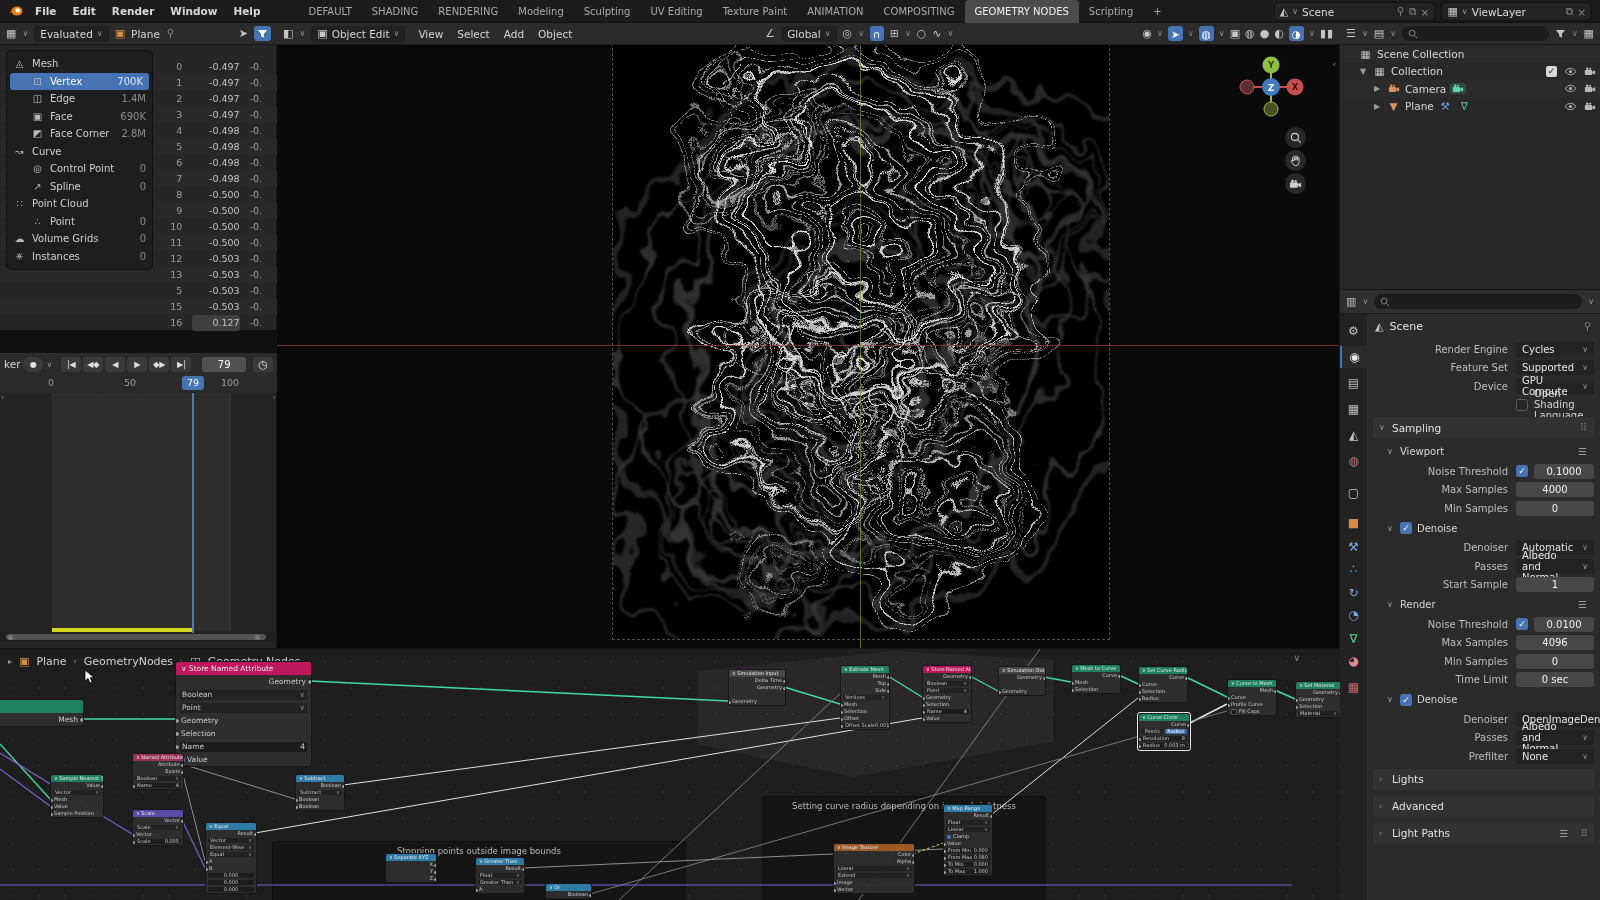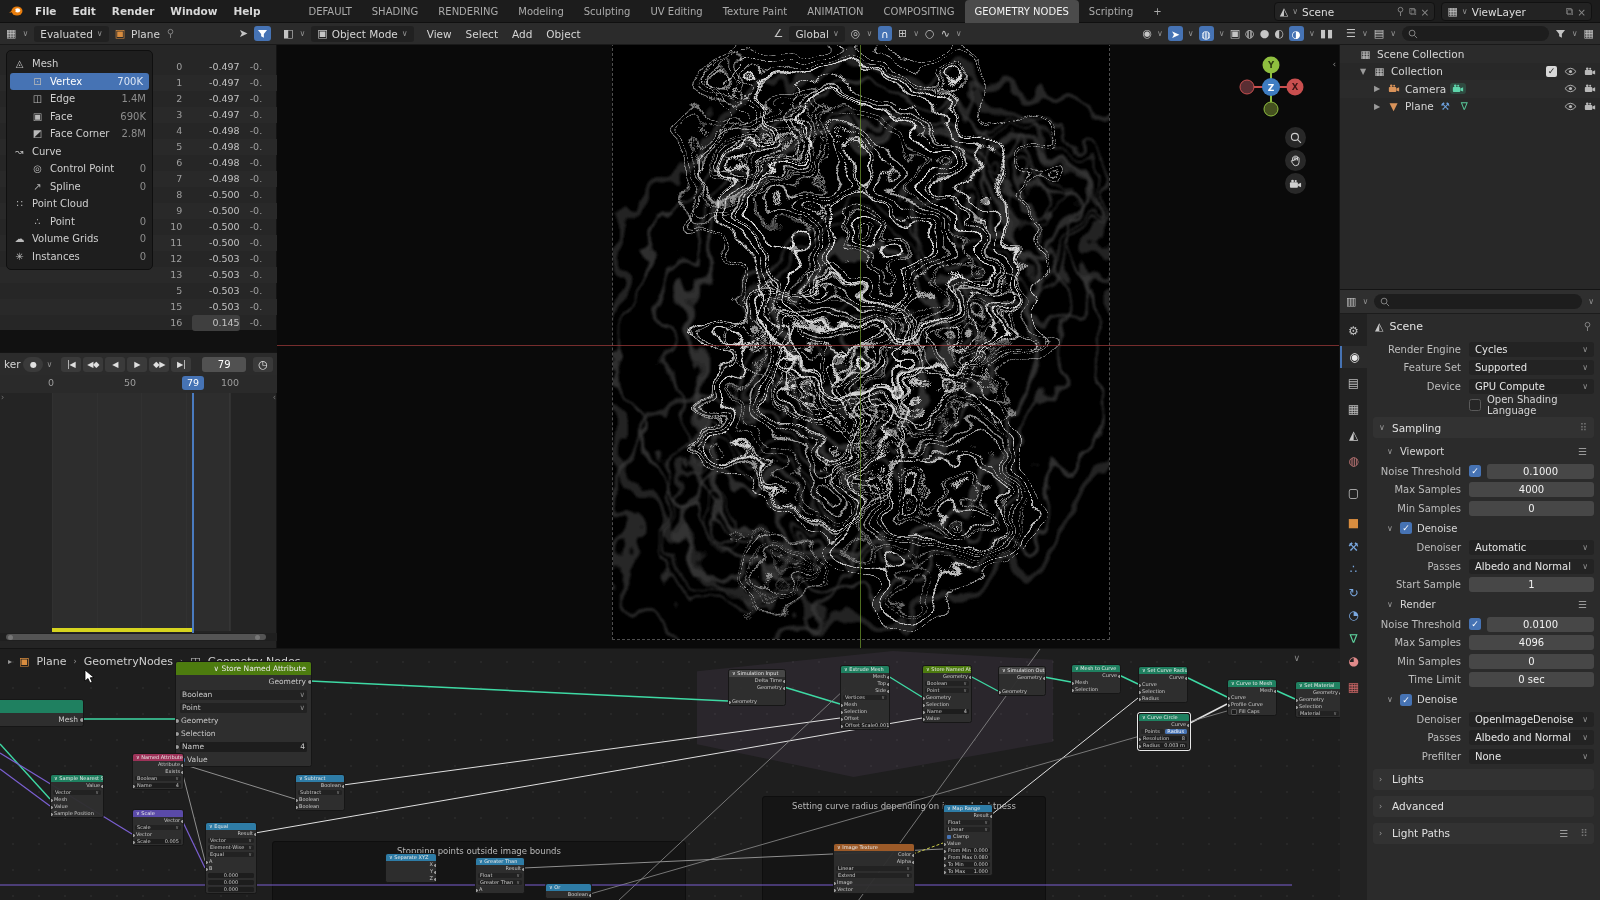--- a/index.html
+++ b/index.html
@@ -70,21 +70,21 @@
   .obadge{display:inline-flex;align-items:center;justify-content:center;background:#2f4a40;border-radius:3px;padding:1px 2px;}
   
   #props{position:absolute;left:1340px;top:290px;width:260px;height:610px;background:#2b2b2b;box-sizing:border-box;}
   #props-hdr{position:absolute;left:0;top:0;width:260px;height:24px;background:#2f2f2f;border-bottom:1px solid #1c1c1c;display:flex;align-items:center;gap:6px;padding:0 6px;box-sizing:border-box;}
   #ptab-col{position:absolute;left:0;top:24px;width:27px;height:586px;background:#222222;}
   .ptab{position:absolute;left:0;width:27px;height:22px;display:flex;align-items:center;justify-content:center;font-size:12px;}
   .ptab.active{background:#2b2b2b;border-left:2px solid #4673b4;box-sizing:border-box;}
   #pctx{position:absolute;left:27px;top:26px;width:233px;height:20px;display:flex;align-items:center;gap:6px;padding:0 8px;box-sizing:border-box;color:#e2e2e2;}
   #prop-body{position:absolute;left:27px;top:48px;width:233px;display:flex;flex-direction:column;padding:2px 6px;box-sizing:border-box;}
   .prow{display:flex;align-items:center;height:18.5px;font-size:10px;}
-  .prow .plab{width:88px;text-align:right;padding-right:8px;color:#bdbdbd;flex:none;}
+  .prow .plab{width:88px;text-align:right;padding-right:8px;color:#bdbdbd;flex:none;margin-left:47px;}
   .pdd{flex:1;height:15px;background:#232323;border-radius:3px;display:flex;align-items:center;padding:0 6px;color:#e6e6e6;gap:4px;}
   .pdd .caret{margin-left:auto;}
   .pnum{flex:1;height:15px;background:#474747;border-radius:3px;display:flex;align-items:center;justify-content:center;color:#f2f2f2;}
   .pcb{width:12px;height:12px;border-radius:2.5px;background:#4673b4;color:#fff;font-size:9px;display:inline-flex;align-items:center;justify-content:center;flex:none;}
   .pcb.off{background:#262626;border:1px solid #5a5a5a;box-sizing:border-box;color:transparent;}
   .psec{display:flex;align-items:center;height:21px;background:#323232;border-radius:3px;margin:3px 0;padding:0 6px;gap:5px;color:#e0e0e0;font-size:10.5px;}
   .psub{display:flex;align-items:center;height:19px;margin:1px 0;padding:0 6px 0 14px;gap:5px;color:#d6d6d6;font-size:10px;}
   .chev{color:#9a9a9a;font-size:8px;width:8px;}
   .licon{margin-left:auto;color:#9a9a9a;font-size:10px;letter-spacing:1px;}
   
@@ -108,21 +108,21 @@
   .nbtns span{flex:1;background:#262626;border-radius:1.5px;text-align:center;line-height:5.6px;}
   .nbtns span.bon{background:#4673b4;color:#fff;}
   .nchk{display:inline-block;width:4px;height:4px;border-radius:1px;background:#4673b4;margin-right:2px;vertical-align:middle;}
   .nchk.off{background:#1d1d1d;border:.5px solid #555;}
   .node.big{font-size:7.5px;}
   .node.big .hd{height:13px;line-height:13px;padding:0 5px;}
   .node.big .nrow{height:13px;line-height:13px;padding:0 5px;}
   .node.big .sock{width:4px;height:4px;top:4px;}
   .node.big .ndd,.node.big .nkv{inset:1.5px 4px;line-height:10px;}
   .c-green{background:#1f8060;} .c-red{background:#9c3258;} .c-purple{background:#5a4aa8;}
-  .c-blue{background:#2e7ca6;} .c-orange{background:#9c5a28;} .c-navy{background:#4d7c0f;text-align:right;} .c-grey{background:#474747;}
+  .c-blue{background:#2e7ca6;} .c-orange{background:#9c5a28;} .c-navy{background:#be185d;} .c-grey{background:#474747;}
   .mini{font-size:8px;color:#9a9a9a;}
   svg.ic{display:block;}
 </style>
 </head>
 <body>
 
 <div id="app">
 
   <div id="topbar">
     <span style="margin:0 4px 0 8px">
@@ -274,21 +274,21 @@
         <span class="vv">-0.503</span>
         <span class="v3">-0.</span>
       </div>
       <div class="srow">
         <span class="ix">15</span>
         <span class="vv">-0.503</span>
         <span class="v3">-0.</span>
       </div>
       <div class="srow">
         <span class="ix">16</span>
-        <span class="vv pill">0.145</span>
+        <span class="vv pill">0.127</span>
         <span class="v3">-0.</span>
       </div>
     </div>
   <div id="domains">
       <div class="drow">
         <span class="di">◬</span>
         <span>Mesh</span>
         <span class="cnt"></span>
       </div>
       <div class="drow item selrow">
@@ -389,21 +389,21 @@
       <span style="position:absolute;left:1px;top:0;color:#777;font-size:8px">›</span>
       <span style="position:absolute;right:1px;top:0;color:#777;font-size:8px">‹</span>
     </div>
   </div>
 
   <div class="hstrip" style="left:277px;top:23px;width:1063px;">
     <span class="hicon">◧</span>
       <span class="caret">∨</span>
     <div class="hdd">
         <span class="hicon">▣</span>
-        <span>Object Mode</span>
+        <span>Object Edit</span>
         <span class="caret">∨</span>
       </div>
     <span id="vp-menus"><span class="menu" style="padding: 0px 7px;">View</span><span class="menu" style="padding: 0px 7px;">Select</span><span class="menu" style="padding: 0px 7px;">Add</span><span class="menu" style="padding: 0px 7px;">Object</span></span>
     <span style="margin-left:180px" class="hicon">∠</span>
     <div class="hdd">
         <span>Global</span>
         <span class="caret">∨</span>
       </div>
     <span class="hicon">◎</span>
       <span class="caret">∨</span>

